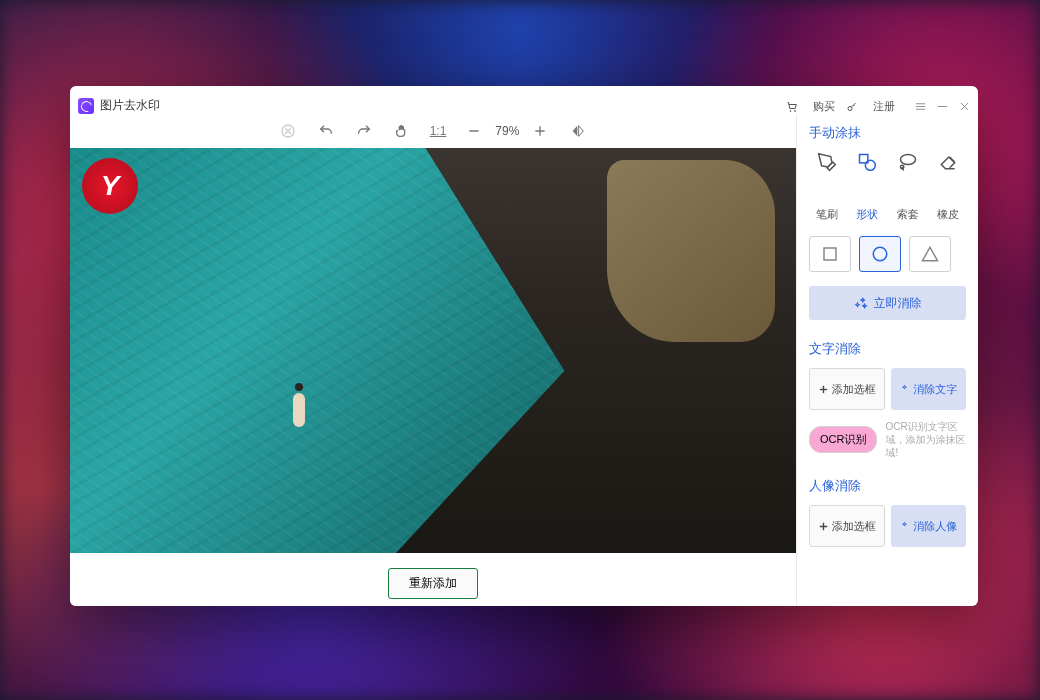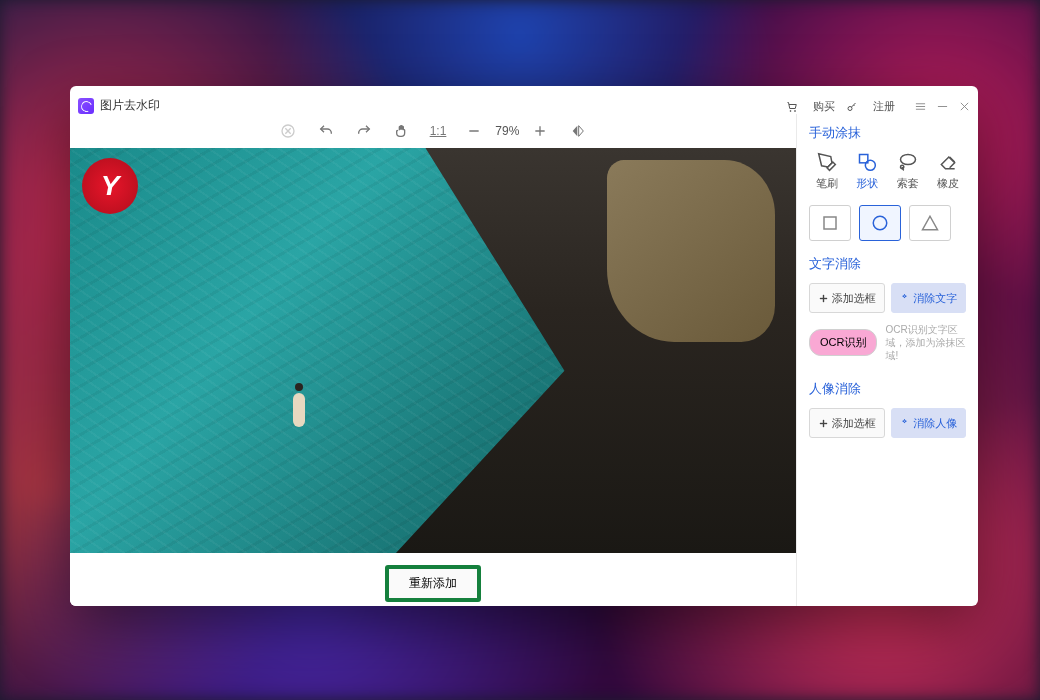--- a/index.html
+++ b/index.html
@@ -179,21 +179,21 @@
   font-style: italic;
 }
 
 .bottom-bar {
   height: 46px;
   display:flex;align-items:center;justify-content:center;
 }
 .re-add-btn {
   padding: 6px 20px;
   font-size: 12px;
-  border: 4px solid #15803d;
+  border: 1px solid #15803d;
   background: #fafafa;
   border-radius: 3px;
   cursor: pointer;
 }
 
 .sidebar {
   width: 182px;
   border-left: 1px solid #eaeaea;
   padding: 10px 12px;
   overflow-y: auto;
@@ -208,21 +208,21 @@
   display: flex;
   justify-content: space-between;
   margin-bottom: 14px;
 }
 .tool-item {
   display:flex;flex-direction:column;align-items:center;gap:4px;
   cursor:pointer;color:#555;width:36px;
 }
 .tool-item.active { color: #2962d9; }
 .tool-item svg { width: 20px; height: 20px; }
-.tool-item span { font-size: 11px; }
+.tool-item span { font-size: 11px; margin-top: 31px; }
 .shape-row {
   display:flex;gap:8px;margin-bottom:14px;
 }
 .shape-btn {
   width:42px;height:36px;border:1px solid #d0d0d0;border-radius:3px;
   display:flex;align-items:center;justify-content:center;cursor:pointer;
 }
 .shape-btn.active { border-color:#2962d9;background:#f0f5ff; }
 .shape-btn svg { width:18px;height:18px;color:#888; }
 .shape-btn.active svg { color:#2962d9; }
@@ -236,21 +236,21 @@
   font-size: 12px;
   cursor: pointer;
   display:flex;align-items:center;justify-content:center;gap:6px;
   margin-bottom: 20px;
 }
 .action-btn svg { width:14px;height:14px; }
 .btn-pair {
   display:flex;gap:6px;margin-bottom:10px;
 }
 .small-btn {
-  flex:1;height:30px;border:1px solid #d8d8d8;background:#fafafa;
+  flex:1;height:42px;border:1px solid #d8d8d8;background:#fafafa;
   border-radius:3px;font-size:11px;color:#444;cursor:pointer;
   display:flex;align-items:center;justify-content:center;gap:3px;
 }
 .small-btn.primary { background:#d8dff5;border-color:#d8dff5;color:#2962d9;}
 .small-btn svg { width:11px;height:11px; }
 .ocr-row { display:flex;gap:8px;align-items:center;margin-bottom:18px; }
 .ocr-btn {
   padding: 5px 10px;
   border:1px solid #d0d0d0;border-radius:12px;background:#f9a8d4;
   font-size:11px;cursor:pointer;
@@ -419,20 +419,26 @@
               <circle cx="12" cy="12" r="9"></circle>
             </svg>
           </div>
         <div class="shape-btn">
             <svg viewBox="0 0 24 24" fill="none" stroke="currentColor" stroke-width="2">
               <path d="M12 3l10 18H2z"></path>
             </svg>
           </div>
       </div>
 
+      <button class="action-btn">
+        <svg viewBox="0 0 24 24" fill="none" stroke="currentColor" stroke-width="2">
+            <path d="M15 4l-1 2-2 1 2 1 1 2 1-2 2-1-2-1zM6 12l-1 2-2 1 2 1 1 2 1-2 2-1-2-1zM18 14l-1 2-2 1 2 1 1 2 1-2 2-1-2-1z"></path>
+          </svg>
+        <span>立即消除</span>
+      </button>
 
       <div class="section-title">文字消除</div>
       <div class="btn-pair">
         <button class="small-btn">
           <svg viewBox="0 0 12 12" stroke="currentColor" stroke-width="1.5">
               <line x1="6" y1="2" x2="6" y2="10"></line>
               <line x1="2" y1="6" x2="10" y2="6"></line>
             </svg>
           <span>添加选框</span>
         </button>

